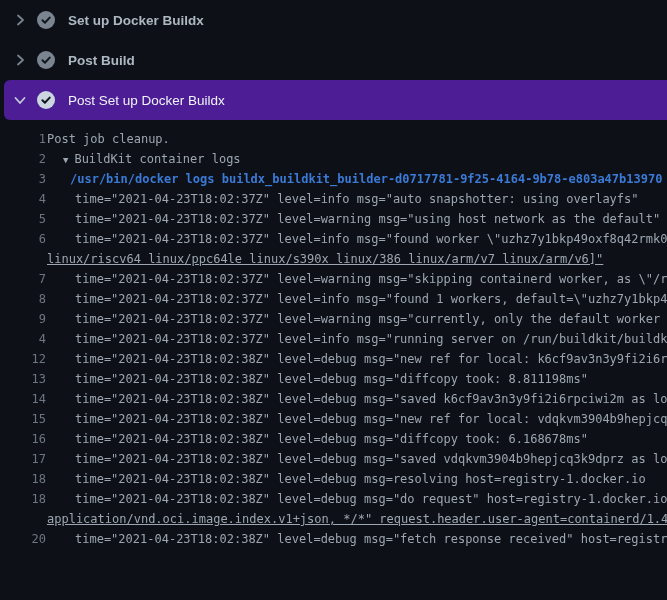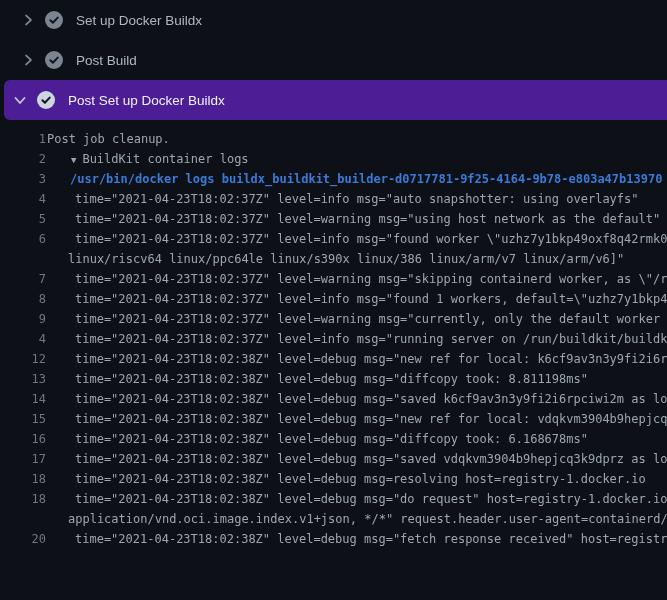--- a/index.html
+++ b/index.html
@@ -7,22 +7,22 @@
     width:667px;height:600px;overflow:hidden;
     background:#0d1117;
     font-family:"Liberation Sans",sans-serif;
   }
   .app{width:667px;height:600px;overflow:hidden;position:relative;}
 
   
   .steps{padding-top:0;}
   .step{
     height:40px;display:flex;align-items:center;
-    padding-left:20px;cursor:pointer;
-    color:#aeb8c2;font-size:13.5px;font-weight:400;
+    padding-left:12px;cursor:pointer;
+    color:#aeb8c2;font-size:13.5px;font-weight:700;
   }
   .step .chev{
     width:16px;height:16px;margin-right:9px;flex:0 0 16px;
     color:#768390;display:flex;align-items:center;justify-content:center;
   }
   .step .chev svg{display:block;}
   .step .chev svg.gl-down{display:none;}
   .step.expanded .chev svg.gl-down{display:block;}
   .step .check{
     width:18px;height:18px;margin-right:13px;flex:0 0 18px;
@@ -45,24 +45,24 @@
     font-size:12px;line-height:20px;
     color:#9da6b0;
   }
   .row{display:flex;white-space:pre;height:20px;overflow:hidden;}
   .lnum{
     flex:0 0 46px;text-align:right;
     color:#6e7681;cursor:pointer;user-select:none;
   }
   .ltext{overflow:hidden;flex:1 1 auto;}
   .k-plain .ltext{margin-left:1px;}
-  .k-group .ltext{margin-left:25px;cursor:pointer;}
+  .k-group .ltext{margin-left:17px;cursor:pointer;}
   .k-log  .ltext{margin-left:29px;}
   .k-cmd  .ltext{margin-left:24px;color:#3b7ad7;font-weight:700;}
-  .k-wrap .ltext{margin-left:22px;}
+  .k-wrap .ltext{margin-left:1px;text-decoration:underline;}
   .tri{display:none;font-size:9px;margin-right:6px;color:#9da6b0;}
   .k-group .tri{display:inline;}
 </style>
 </head>
 <body>
 
 <div class="app">
   <div class="steps">
       <div class="step">
     <span class="chev">

